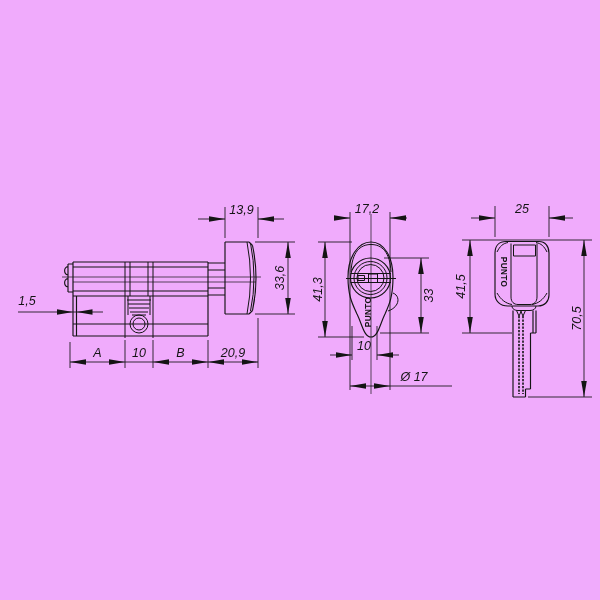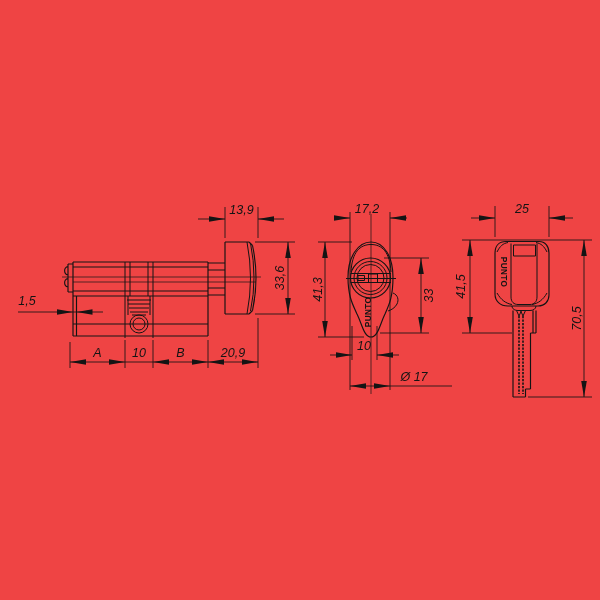--- a/index.html
+++ b/index.html
@@ -1,16 +1,16 @@
 <!DOCTYPE html>
 <html><head>
 <meta charset="utf-8">
 <style>
   html,body{margin:0;padding:0;background:#ffffff;}
-  .frame{width:600px;height:600px;background:#ef4444;position:relative;overflow:hidden;}
+  .frame{width:600px;height:600px;background:#f0abfc;position:relative;overflow:hidden;}
   svg{display:block;}
   .o{stroke:#141414;stroke-width:1.15;fill:none;stroke-linejoin:round;}
   .o2{stroke:#141414;stroke-width:1.0;fill:none;stroke-linejoin:round;}
   .d{stroke:#141414;stroke-width:.85;fill:none;}
   .cl{stroke:#141414;stroke-width:.7;fill:none;}
   .groove{stroke:#141414;stroke-width:1.6;fill:none;stroke-dasharray:2.2 1.3;}
   .ah{fill:#141414;stroke:none;}
   .dim{font:italic 12.5px "Liberation Sans", sans-serif;fill:#141414;}
   .brand{font:bold 8.2px "Liberation Sans", sans-serif;fill:#141414;letter-spacing:.35px;}
 </style>

